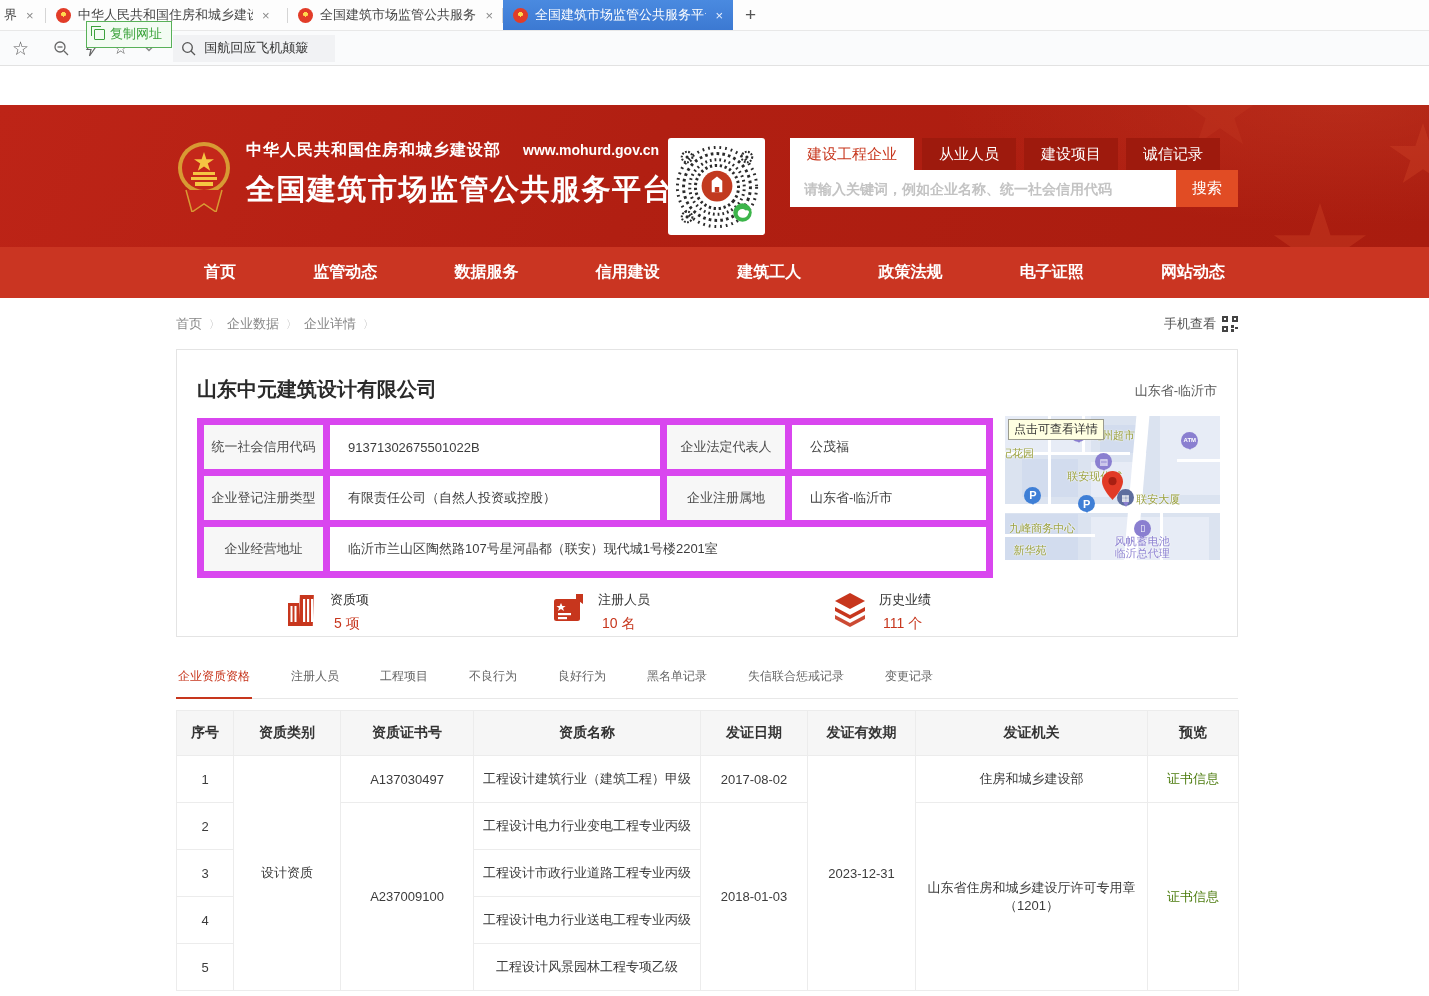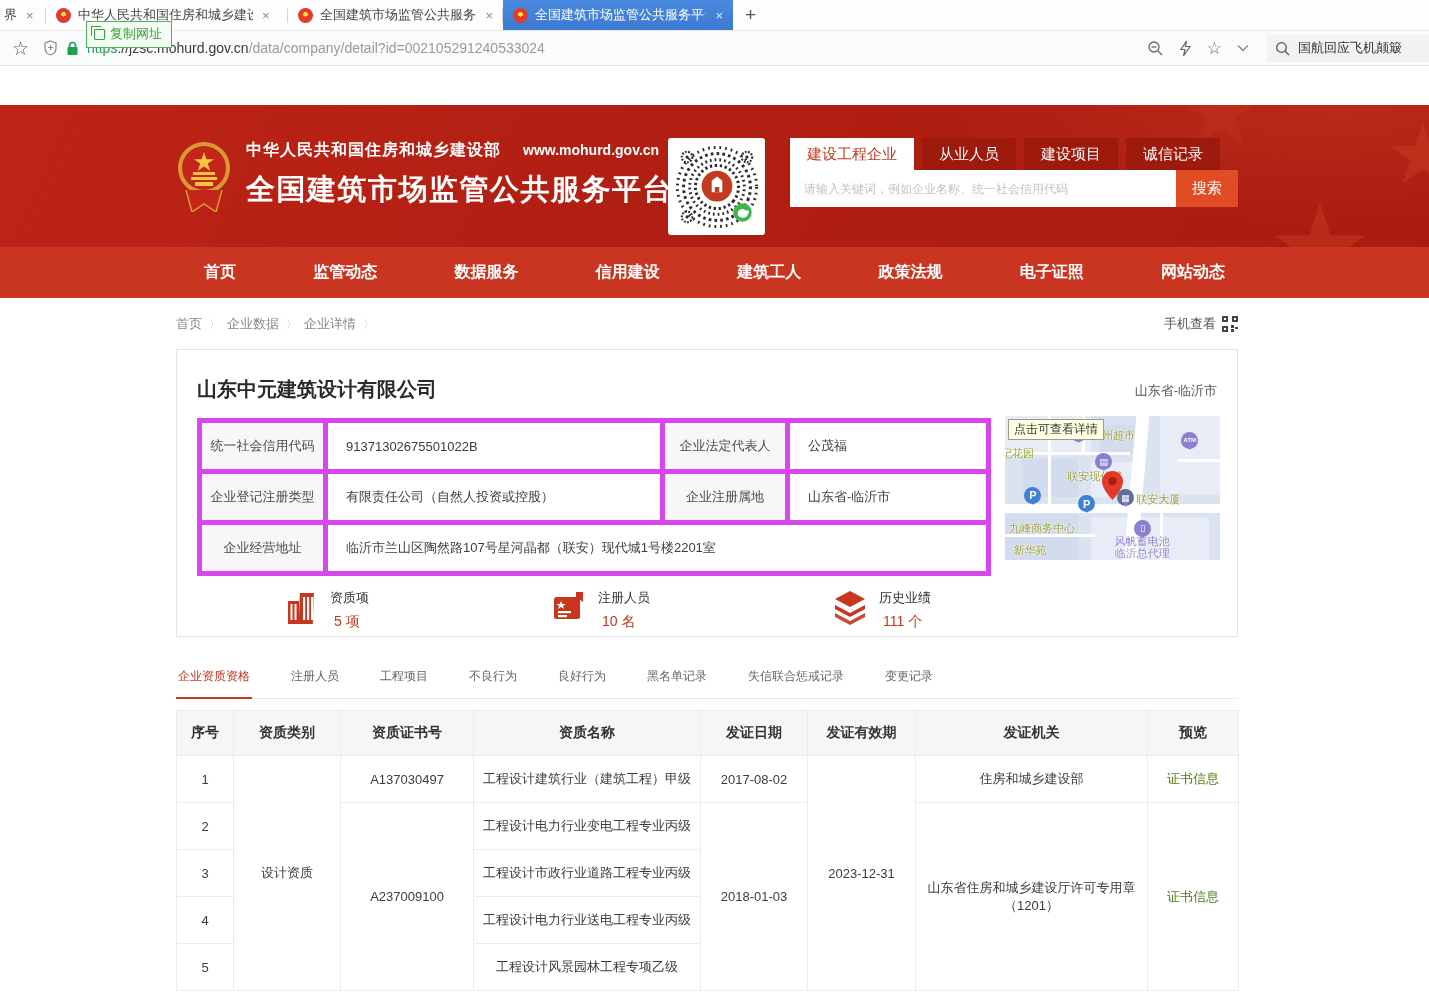--- a/index.html
+++ b/index.html
@@ -41,40 +41,40 @@
   .emblem { width:56px; height:74px; }
   .brand-lines .l1 { color:#fff; font-weight:bold; font-size:16px; letter-spacing:1px; display:flex; gap:22px; align-items:baseline; }
   .brand-lines .l1 .www { font-size:14px; letter-spacing:0; }
   .brand-lines .l2 { color:#fff; font-weight:bold; font-size:29px; letter-spacing:1.5px; margin-top:9px; }
   .qr-card { position:absolute; left:668px; top:33px; width:97px; height:97px; background:#fff; border-radius:3px; display:flex; align-items:center; justify-content:center; }
   .hsearch { position:absolute; left:790px; top:33px; width:448px; }
   .hsearch-tabs { display:flex; gap:8px; }
   .hs-tab { height:32px; padding:0 17px; display:flex; align-items:center; font-size:15px; font-weight:normal; color:#fff; background:#9e1a0d; }
   .hs-tab.active { background:#fff; color:#c7361d; }
   .hsearch-bar { display:flex; height:37px; }
-  .hsearch-bar input { flex:1; border:none; outline:none; padding:0 14px; font-size:12px; color:#6d28d9; background:#fff; font-family:inherit; }
+  .hsearch-bar input { flex:1; border:none; outline:none; padding:0 14px; font-size:14px; color:#6d28d9; background:#fff; font-family:inherit;font-weight:bold; }
   .hsearch-bar input::placeholder { color:#c3c3c3; }
   .hs-btn { width:62px; background:#e14c24; color:#fff; font-size:15px; border:none; display:flex; align-items:center; justify-content:center; }
 
   .mainnav { height:51px; background:#ca3522; display:flex; align-items:center; justify-content:space-between; padding:0 176px; }
   .mainnav .nav-item { color:#fff; font-size:16px; font-weight:bold; padding:0 28px; }
 
   
   .content { width:1062px; margin-left:176px; }
   .crumb-row { display:flex; justify-content:space-between; align-items:center; padding-top:17px; font-size:13px; color:#878787; }
   .crumb { display:flex; gap:7px; align-items:center; }
   .crumb .gt { color:#bcbcbc; font-size:11px; }
   .mobile-view { display:flex; align-items:center; gap:6px; color:#555; }
 
   .card { position:relative; margin-top:16px; border:1px solid #e4e4e4; height:288px; }
   .card-title-row { display:flex; justify-content:space-between; align-items:flex-start; padding:26px 20px 0 20px; }
   .company-name { font-size:20px; font-weight:bold; color:#2a2a2a; }
   .company-region { font-size:13px; color:#555; margin-top:6px; }
   .info-table { border-collapse:collapse; margin:15px 0 0 20px; width:789px; table-layout:fixed; }
-  .info-table td { border:5px solid #d946ef; height:51px; font-size:13px; color:#3c3c3c; }
+  .info-table td { border:7px solid #d946ef; height:51px; font-size:13px; color:#3c3c3c; }
   .info-table td.lbl { background:#f7f7f7; text-align:center; color:#4a4a4a; }
   .info-table td.val { padding-left:18px; }
   .stats { width:789px; margin:13px 0 16px 20px; display:flex; justify-content:space-between; padding:0 55px 0 88px; }
   .stat { display:flex; gap:11px; align-items:flex-start; }
   .stat-label { font-size:13px; color:#333; }
   .stat-value { font-size:14px; color:#c7361d; margin-top:6px; padding-left:4px; }
 
   
   .map { position:absolute; top:66px; right:17px; width:215px; height:144px; background:#dbe3f0; overflow:hidden; }
   .mblock { position:absolute; background:#e7ecf6; }
@@ -132,33 +132,20 @@
     </div>
     <div class="newtab">+</div>
     <div class="copy-tooltip">
       <span class="copy-glyph"></span>
       <span>复制网址</span>
     </div>
   </div>
 
   <div class="urlbar">
     <span class="bookmark-star">☆</span>
-    <div class="url-field">
-      <svg class="ico" width="15" height="16" viewBox="0 0 15 16">
-          <path d="M7.5 1 13 3v5c0 3.5-2.5 6-5.5 7C4.5 14 2 11.5 2 8V3z" fill="none" stroke="#8a8a8a" stroke-width="1.2"></path>
-          <path d="M7.5 5v5M5 7.5h5" stroke="#8a8a8a" stroke-width="1.1"></path>
-        </svg>
-      <svg class="ico" width="13" height="15" viewBox="0 0 13 15">
-          <rect x="1.5" y="6" width="10" height="8" rx="1" fill="#1fa04d"></rect>
-          <path d="M3.5 6V4.5a3 3 0 0 1 6 0V6" fill="none" stroke="#1fa04d" stroke-width="1.6"></path>
-        </svg>
-      <span>
-        <span class="url-scheme">https</span><span class="url-host">://jzsc.mohurd.gov.cn</span><span class="url-path">/data/company/detail?id=002105291240533024</span>
-      </span>
-    </div>
     <div class="url-icons">
       <svg class="ico" width="17" height="17" viewBox="0 0 17 17">
           <circle cx="7" cy="7" r="5" fill="none" stroke="#666" stroke-width="1.3"></circle>
           <path d="M11 11l4 4" stroke="#666" stroke-width="1.3"></path>
           <path d="M4.5 7h5" stroke="#666" stroke-width="1.3"></path>
         </svg>
       <svg class="ico" width="13" height="17" viewBox="0 0 13 17">
           <path d="M7.5 1 2 9.5h4L4.5 16 11 6.5H6.5z" fill="none" stroke="#666" stroke-width="1.2"></path>
         </svg>
       <span style="font-size:17px;color:#666;">☆</span>

